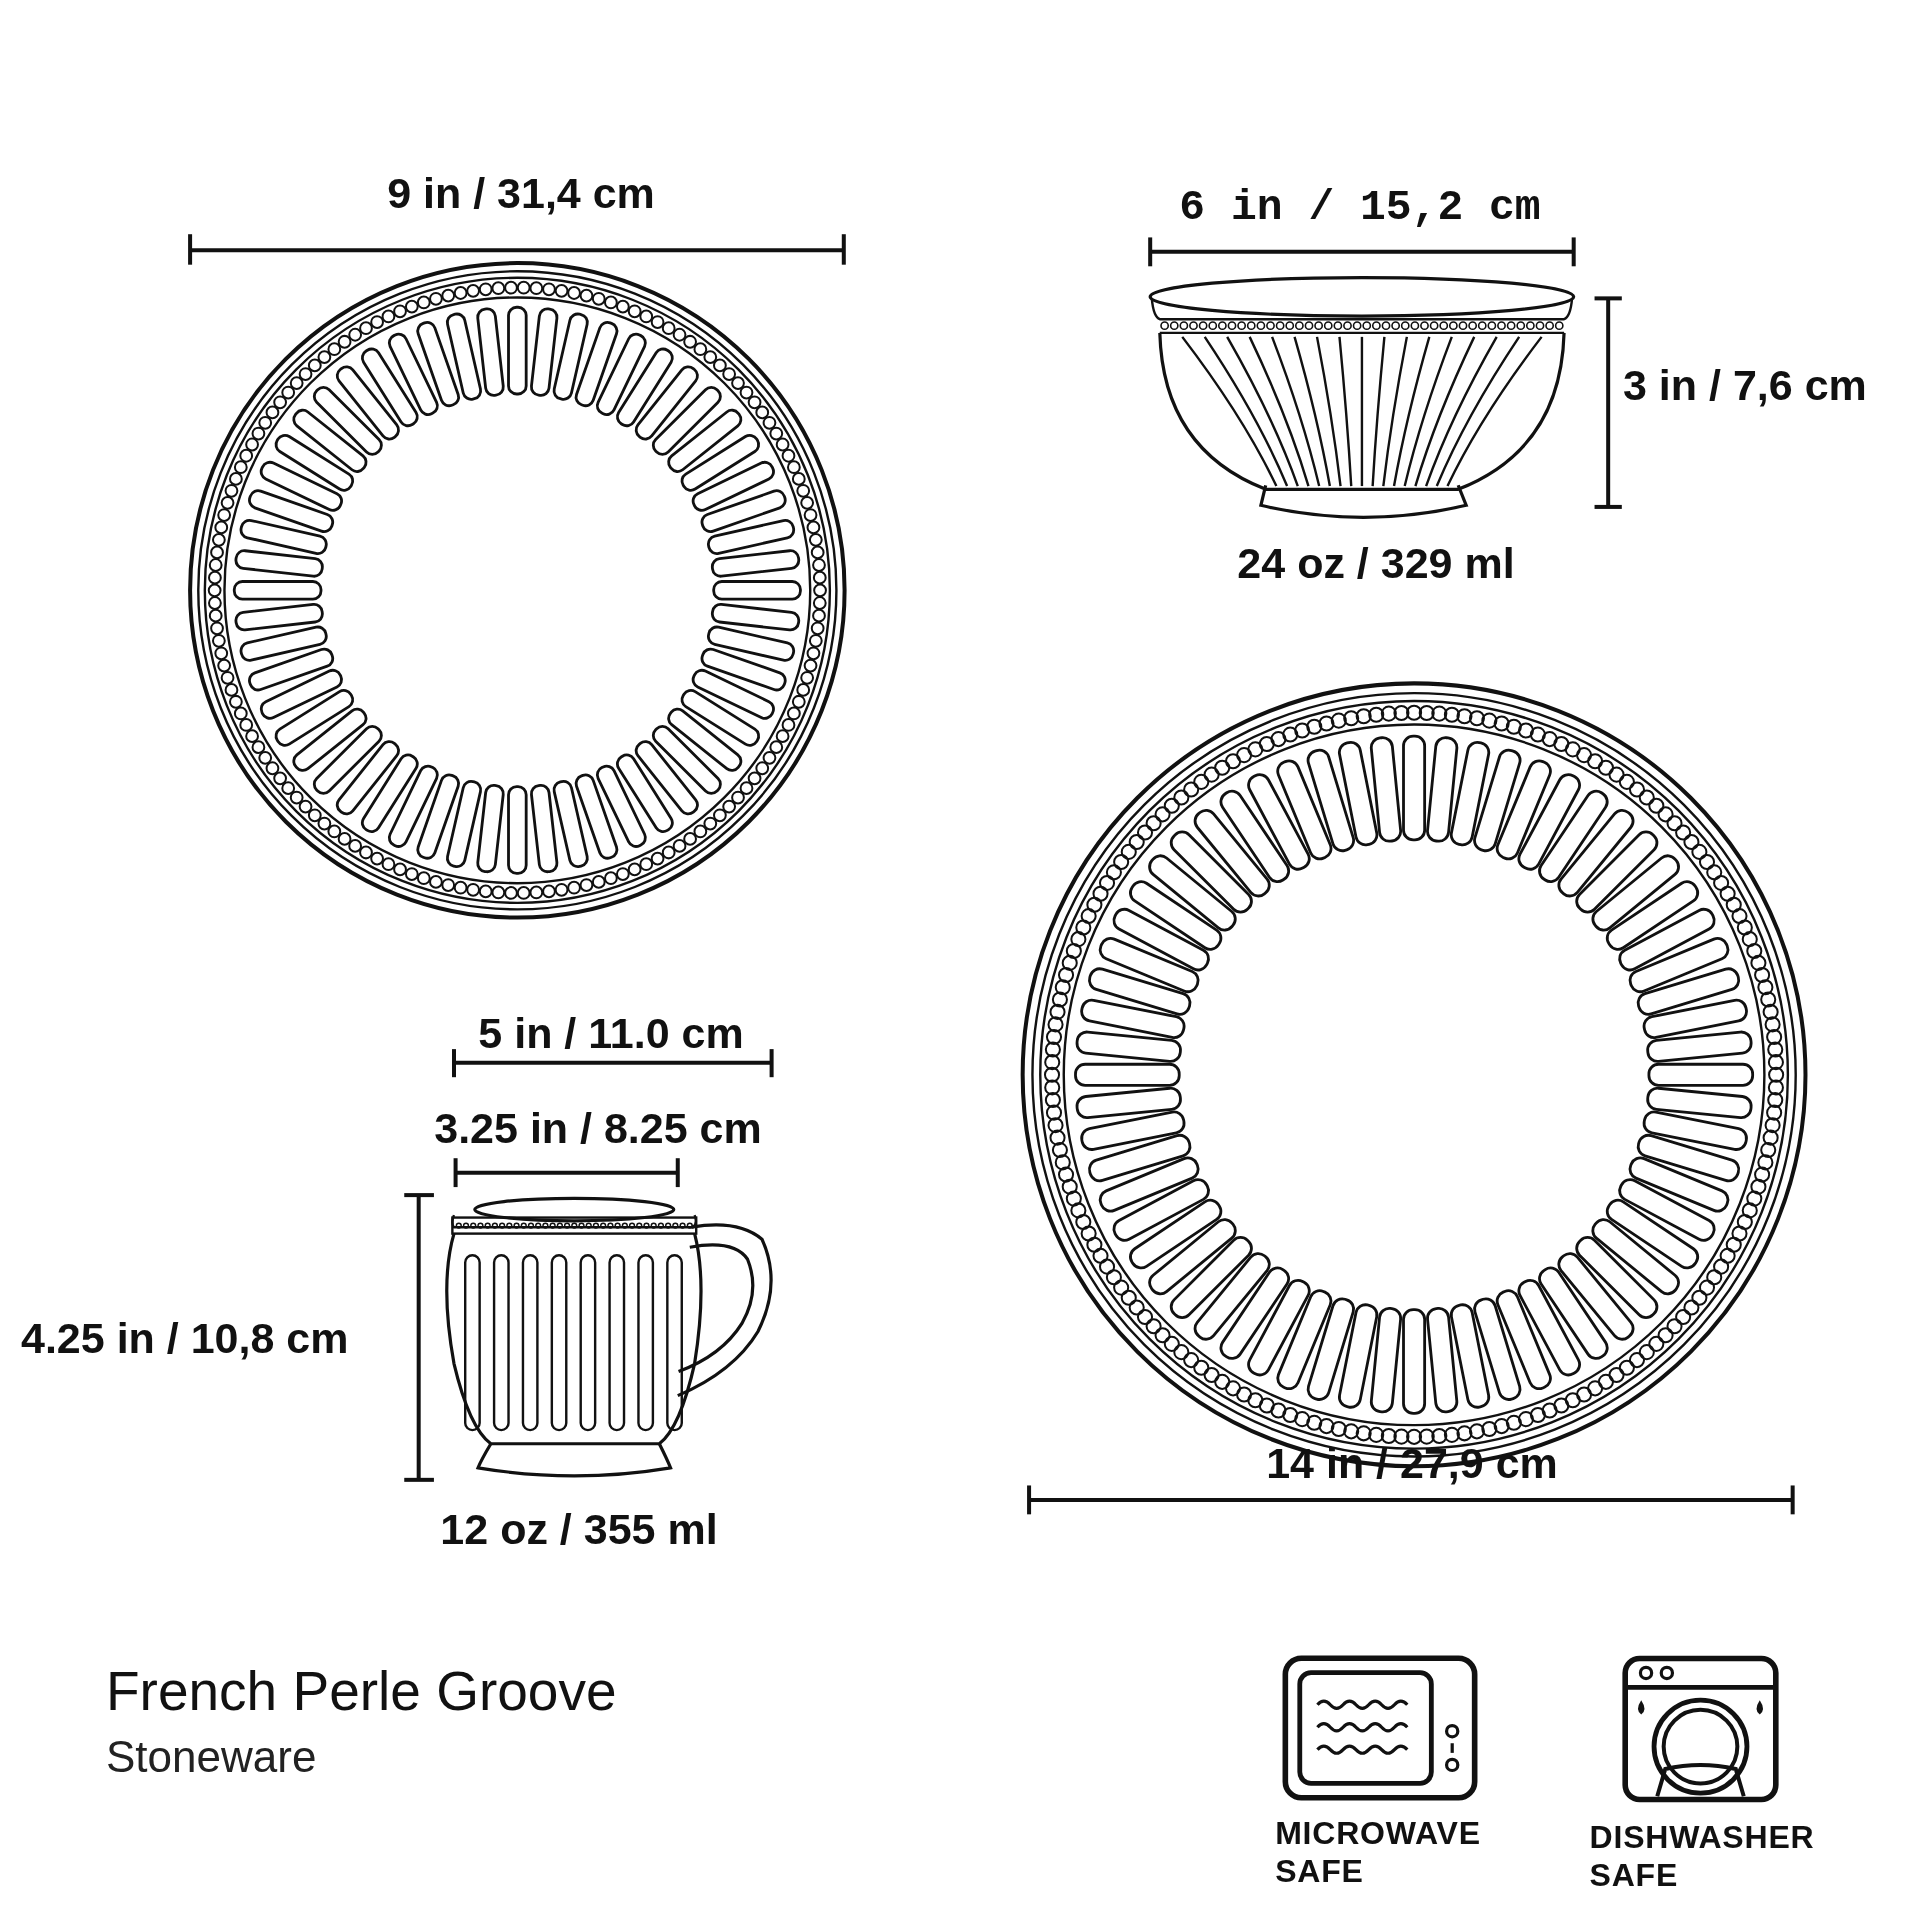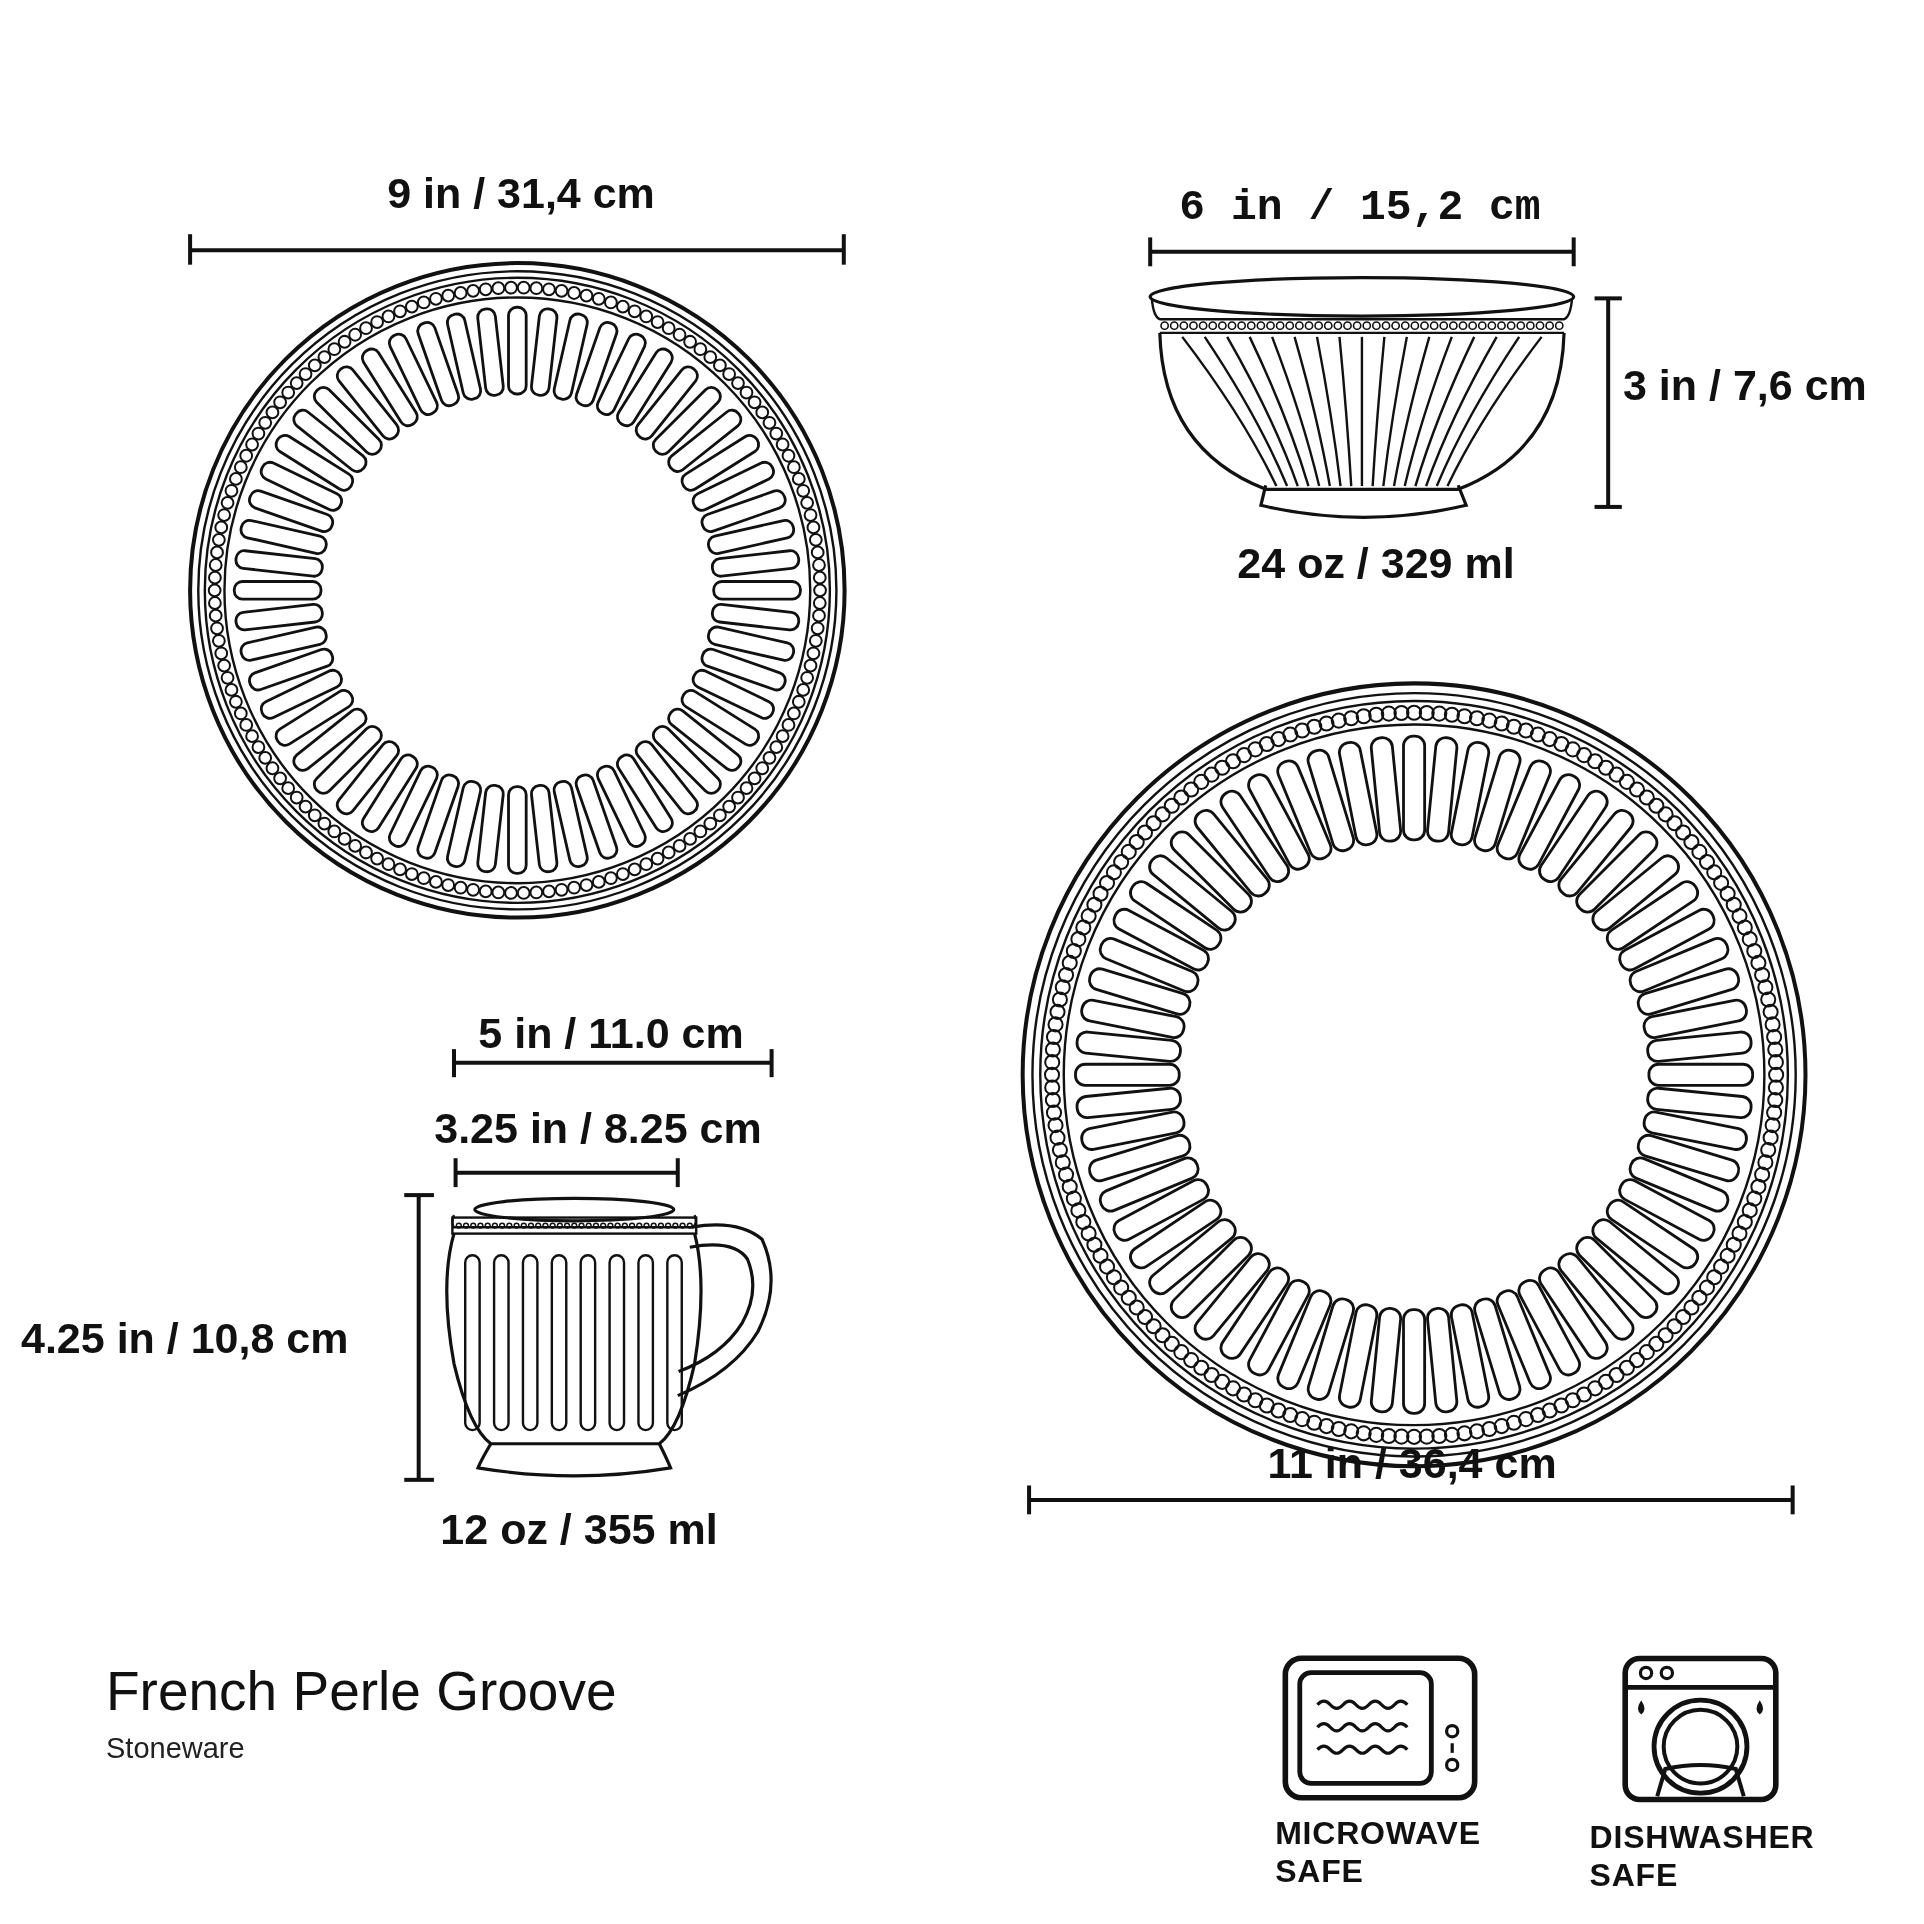--- a/index.html
+++ b/index.html
@@ -1,21 +1,21 @@
 <!DOCTYPE html>
 <html style="font-size:13px"><head>
 <meta charset="utf-8">
 <style>
   html, body { margin:0; padding:0; background:#ffffff; }
   body { width:1925px; height:1925px; position:relative; overflow:hidden; font-family:"Liberation Sans", sans-serif; color:#111111; }
   .dim-label { position:absolute; font-family:"Liberation Sans", sans-serif; font-weight:bold; font-size:43px; color:#111; white-space:nowrap; line-height:1; }
   .center { transform:translateX(-50%); }
   svg { position:absolute; overflow:visible; }
   .title { position:absolute; left:106px; top:1659px; font-size:55px; font-weight:normal; color:#111; white-space:nowrap; }
-  .subtitle { position:absolute; left:106px; top:1732px; font-size:29px; color:#222; white-space:nowrap; }
+  .subtitle { position:absolute; left:106px; top:1732px; font-size:44px; color:#222; white-space:nowrap; }
   .badge-label { position:absolute; font-weight:900; font-size:32px; text-align:left; line-height:38px; letter-spacing:0.8px; transform:translateX(-50%); white-space:nowrap; }
 </style>
 </head>
 <body>
 
 <div>
   <div class="dim-label center" style="left:521px; top:172px;">9 in / 31,4 cm</div>
   <svg style="left:0;top:0;" width="1925" height="1925" viewBox="0 0 2400 2400">
     <line x1="237" y1="312" x2="1052" y2="312" stroke="#111" stroke-width="5"></line>
     <line x1="237" y1="292" x2="237" y2="330" stroke="#111" stroke-width="5"></line>
@@ -806,21 +806,21 @@
       <g transform="translate(1763,1340) rotate(343.125)">
         <rect x="292.8" y="-13.176" width="129.32" height="26.352" rx="12.078000000000001" fill="none" stroke="#111" stroke-width="3.5"></rect>
       </g>
       <g transform="translate(1763,1340) rotate(348.75)">
         <rect x="292.8" y="-13.176" width="129.32" height="26.352" rx="12.078000000000001" fill="none" stroke="#111" stroke-width="3.5"></rect>
       </g>
       <g transform="translate(1763,1340) rotate(354.375)">
         <rect x="292.8" y="-13.176" width="129.32" height="26.352" rx="12.078000000000001" fill="none" stroke="#111" stroke-width="3.5"></rect>
       </g>
     </svg>
-  <div class="dim-label center" style="left:1412px; top:1442px;">11 in / 36,4 cm</div>
+  <div class="dim-label center" style="left:1412px; top:1442px;">14 in / 27,9 cm</div>
   <svg style="left:0;top:0;" width="1925" height="1925" viewBox="0 0 2400 2400">
     <line x1="1283" y1="1870" x2="2235" y2="1870" stroke="#111" stroke-width="5"></line>
     <line x1="1283" y1="1852" x2="1283" y2="1888" stroke="#111" stroke-width="5"></line>
     <line x1="2235" y1="1852" x2="2235" y2="1888" stroke="#111" stroke-width="5"></line>
   </svg>
 </div>
 
 <div>
   <div class="dim-label center" style="left:611px; top:1012px;">5 in / 11.0 cm</div>
   <div class="dim-label center" style="left:598px; top:1107px;">3.25 in / 8.25 cm</div>

